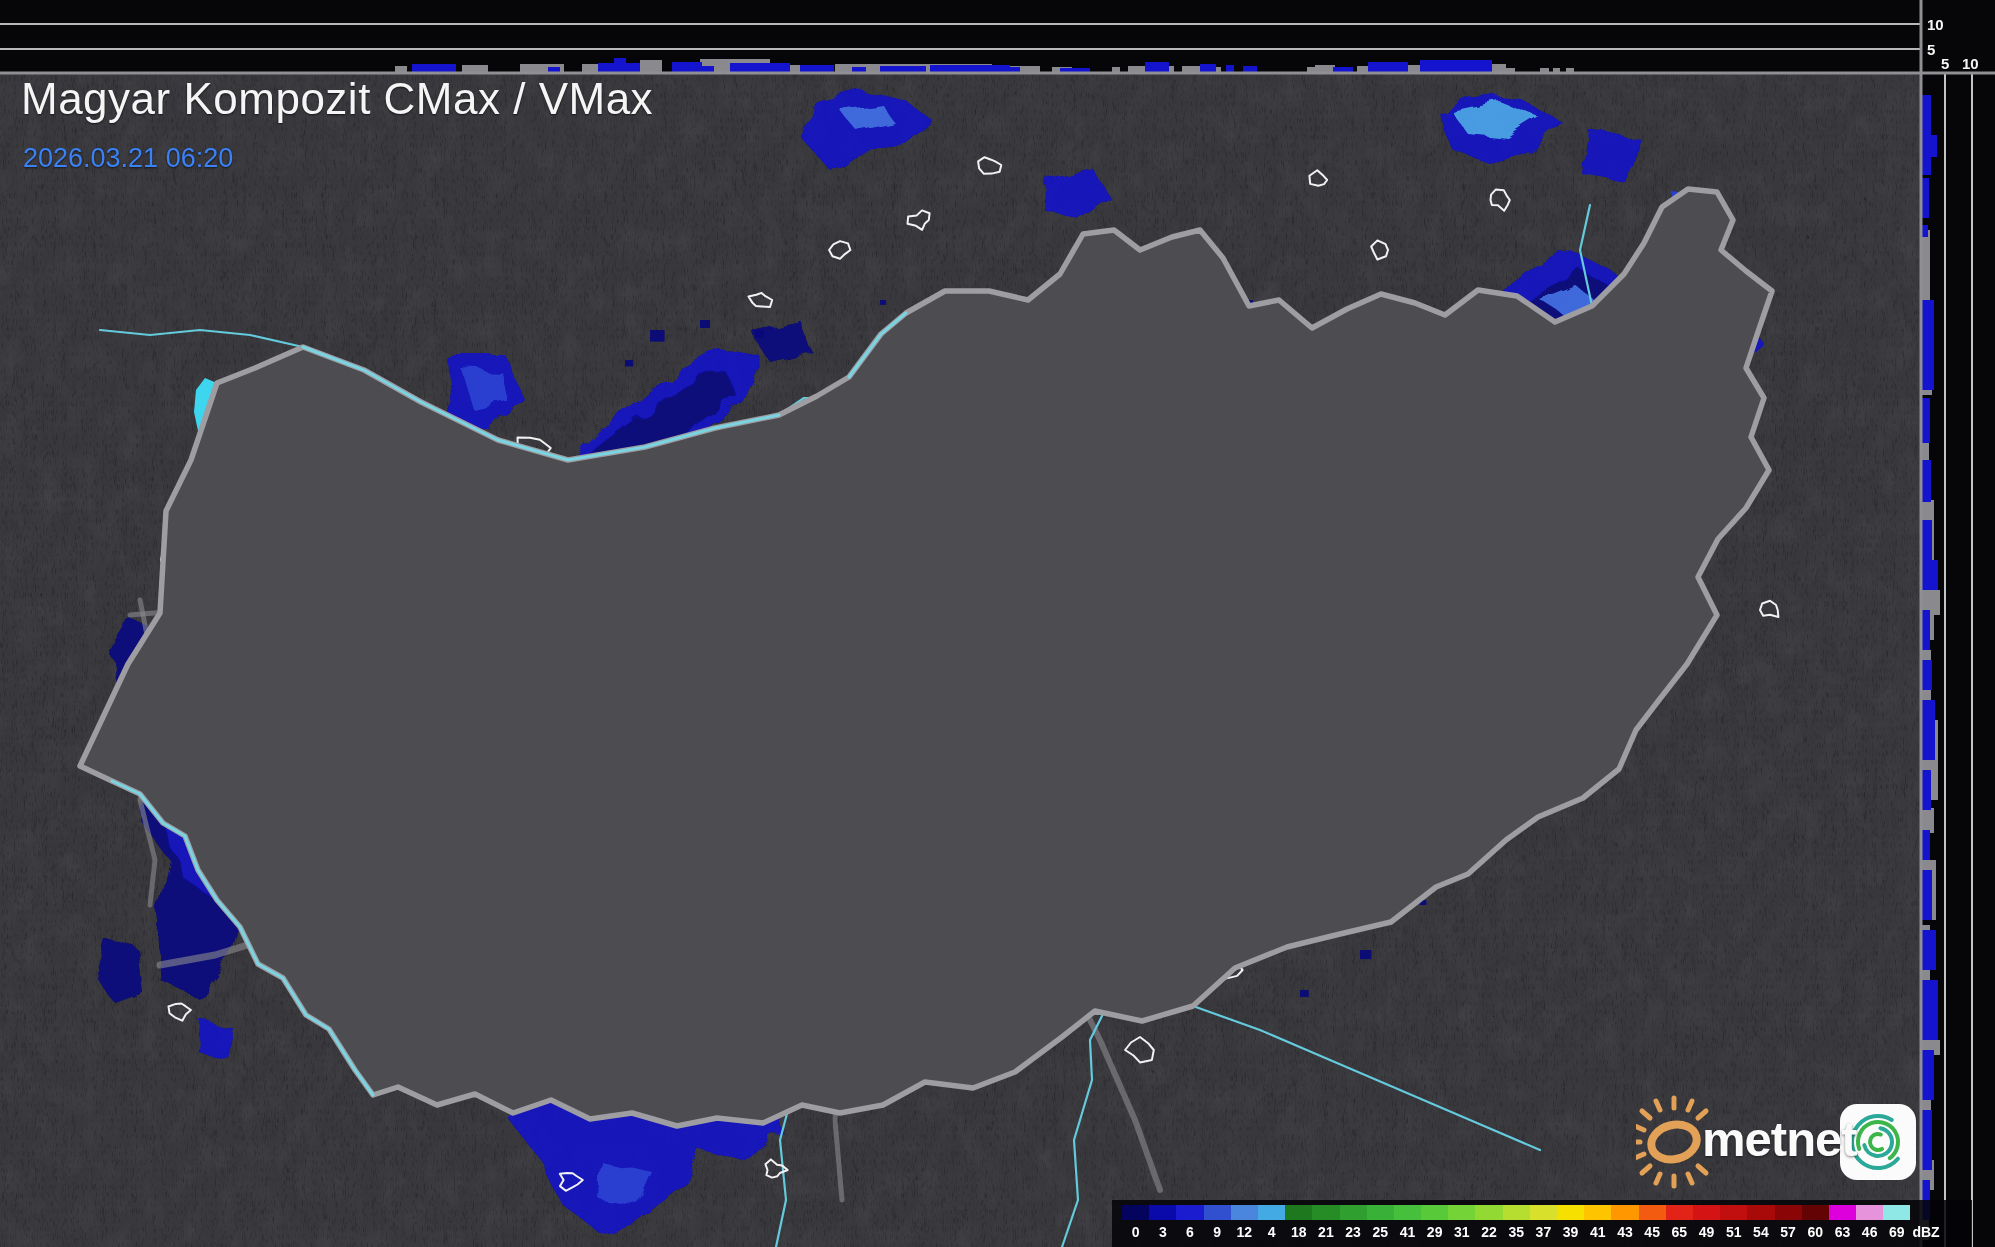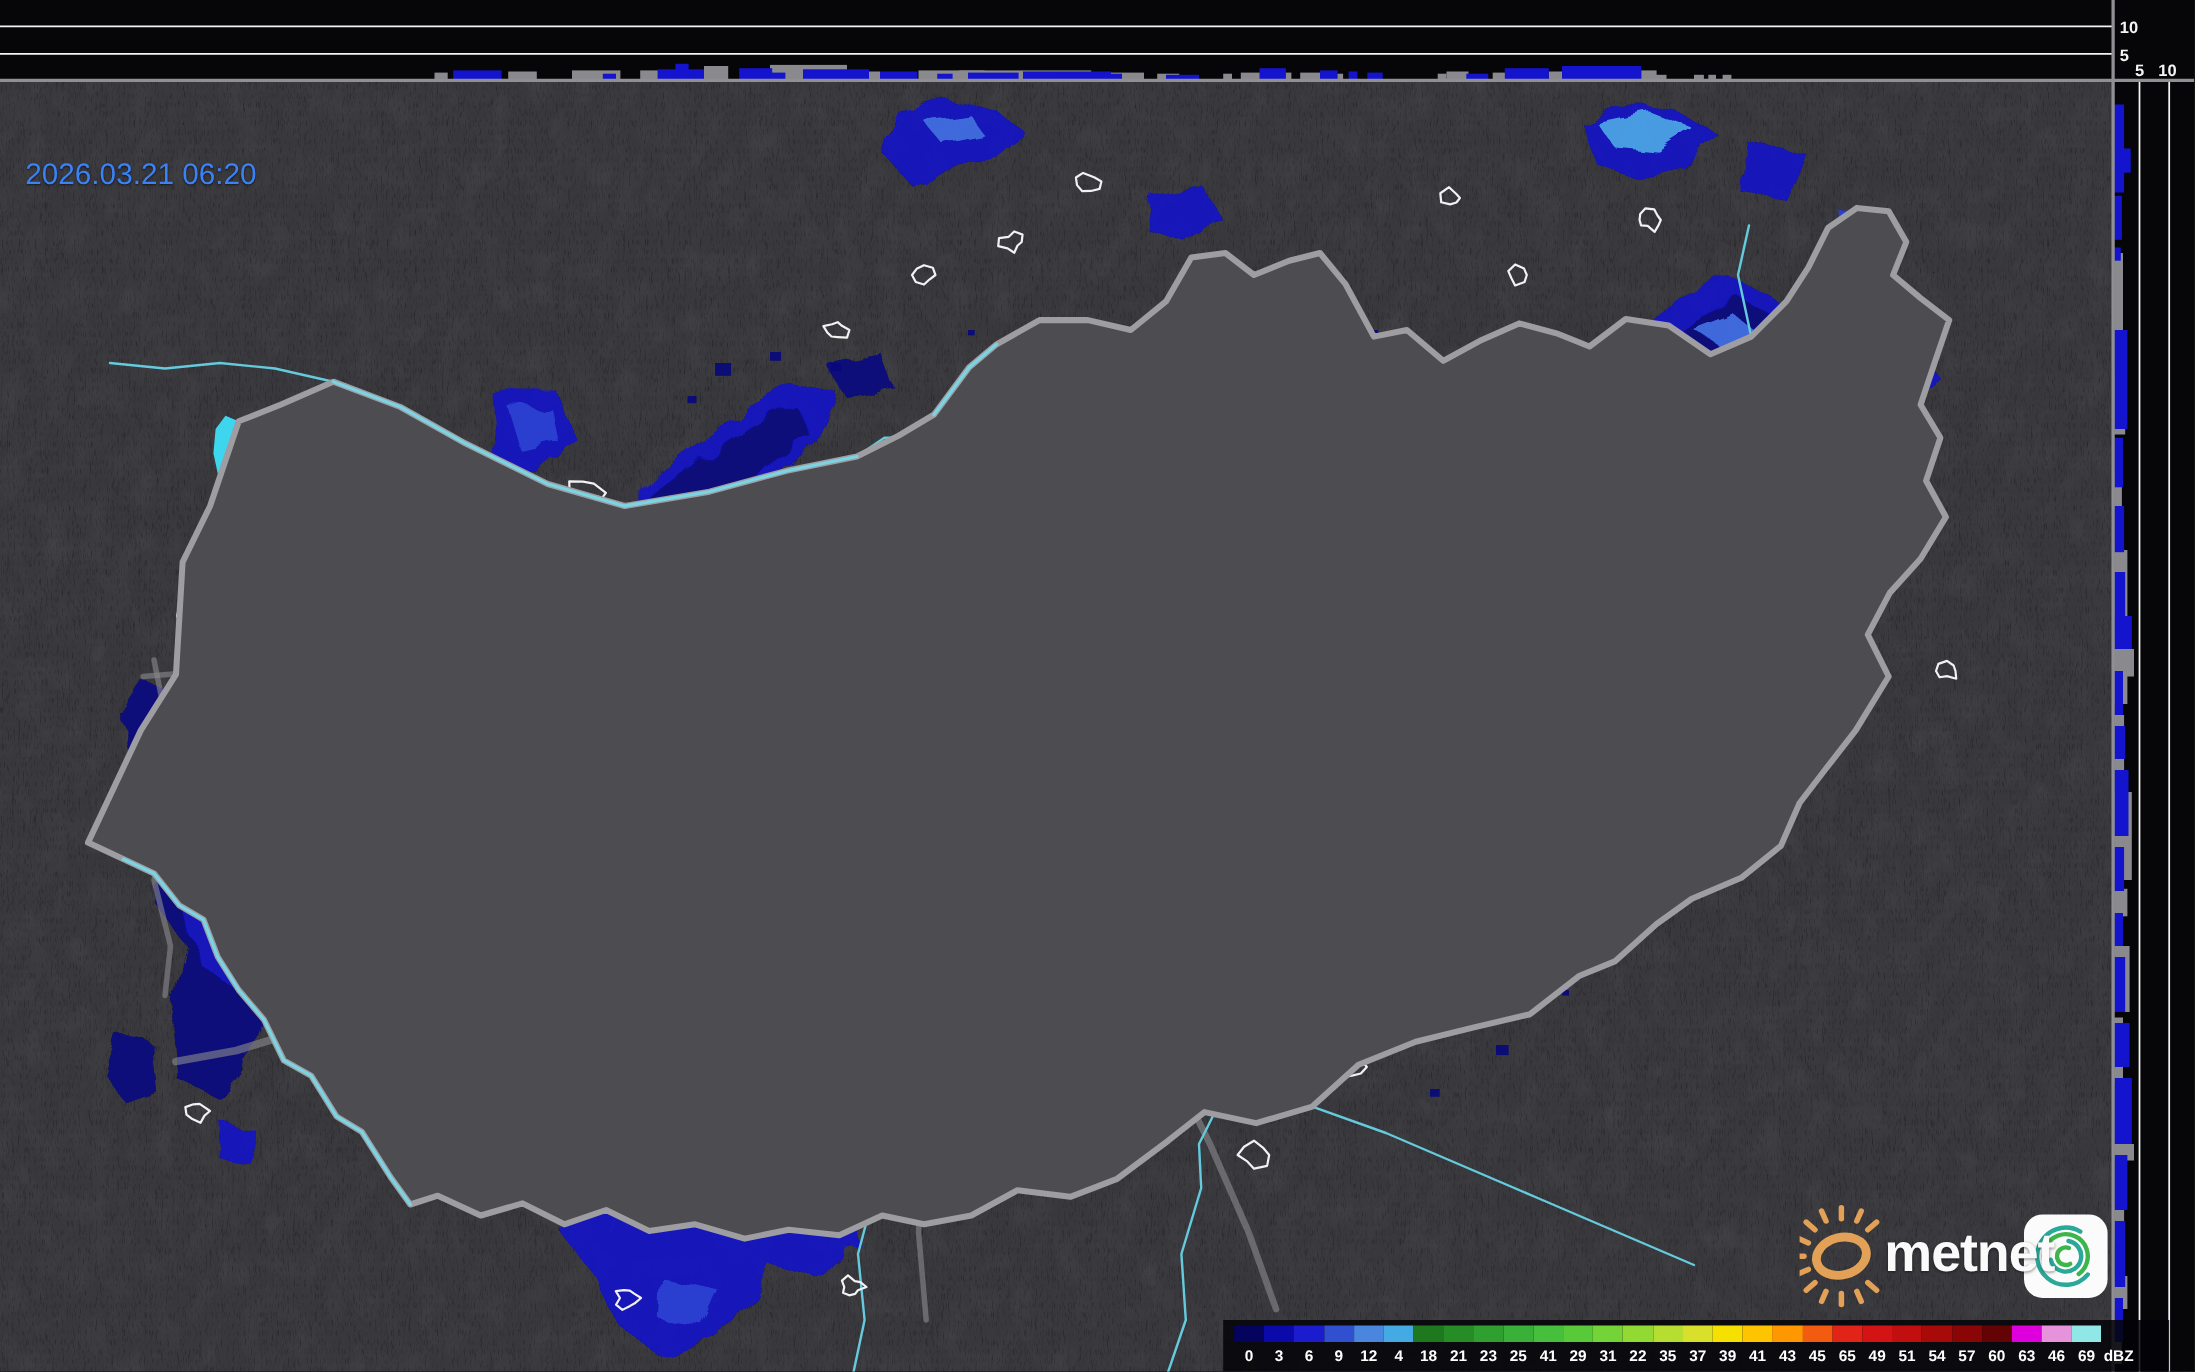--- a/index.html
+++ b/index.html
@@ -17,21 +17,21 @@
             background:rgba(4,4,7,.85);}
   .cb-swatches{position:absolute;left:10px;top:5px;display:flex;height:15px;}
   .cb-swatches div{width:27.2px;height:15px;}
   .cb-labels{position:absolute;left:10px;top:24px;display:flex;color:#fff;font-size:14px;
              font-weight:700;}
   .cb-labels div{width:27.2px;text-align:center;}
   .cb-unit{color:#fff;font-size:14px;font-weight:700;padding-left:2px;}
   
   .logo{position:absolute;left:1636px;top:1094px;width:300px;height:96px;}
   .logo-word{position:absolute;left:66px;top:17px;color:#fafafa;font-size:49px;font-weight:700;
-             letter-spacing:-1px;text-shadow:0 1px 3px rgba(0,0,0,.5);margin-left:11px;}
+             letter-spacing:-1px;text-shadow:0 1px 3px rgba(0,0,0,.5);}
   
   .l0{fill:#08087d}.l1{fill:#1212bf}.l2{fill:#2b3fd6}.l3{fill:#3f6ce2}.l4{fill:#49a0e8}.lg{fill:#2e8c2e}
   .lake{fill:#3ed6ef}
   .river{fill:none;stroke:#64cadc;stroke-width:2.2;stroke-linecap:round;stroke-linejoin:round}
   .riverb{fill:none;stroke:#7ad4e2;stroke-width:3;stroke-linecap:round}
   .road{fill:none;stroke:#87878c;stroke-opacity:.62;stroke-linecap:round;stroke-linejoin:round}
   .county{fill:none;stroke:#6f6f74;stroke-width:2.2;stroke-opacity:.85;stroke-linejoin:round}
   .border{fill:none;stroke:#9d9da2;stroke-width:5.5;stroke-linejoin:round}
   .town{fill:none;stroke:#f2f2f2;stroke-width:2;stroke-linejoin:round}
   .gridline{stroke:#f4f4f4;stroke-width:1.6}
@@ -415,20 +415,21 @@
         </g>
     <line class="sep" x1="0" y1="73" x2="1995" y2="73"></line>
     <line class="sep" x1="1921" y1="0" x2="1921" y2="1247"></line>
     <text class="axlab" x="1927" y="30">10</text>
     <text class="axlab" x="1927" y="55">5</text>
     <text class="axlab" x="1941" y="69">5</text>
     <text class="axlab" x="1962" y="69">10</text>
   </g>
 </svg>
 
+<div class="title">Magyar Kompozit CMax / VMax</div>
 <div class="datetime">2026.03.21 06:20</div>
 
 <div class="colorbar">
   <div class="cb-swatches" id="cb-swatches">
         <div style="background: rgb(4, 4, 94);"></div>
         <div style="background: rgb(10, 10, 170);"></div>
         <div style="background: rgb(27, 27, 208);"></div>
         <div style="background: rgb(48, 80, 207);"></div>
         <div style="background: rgb(74, 134, 221);"></div>
         <div style="background: rgb(68, 170, 228);"></div>

